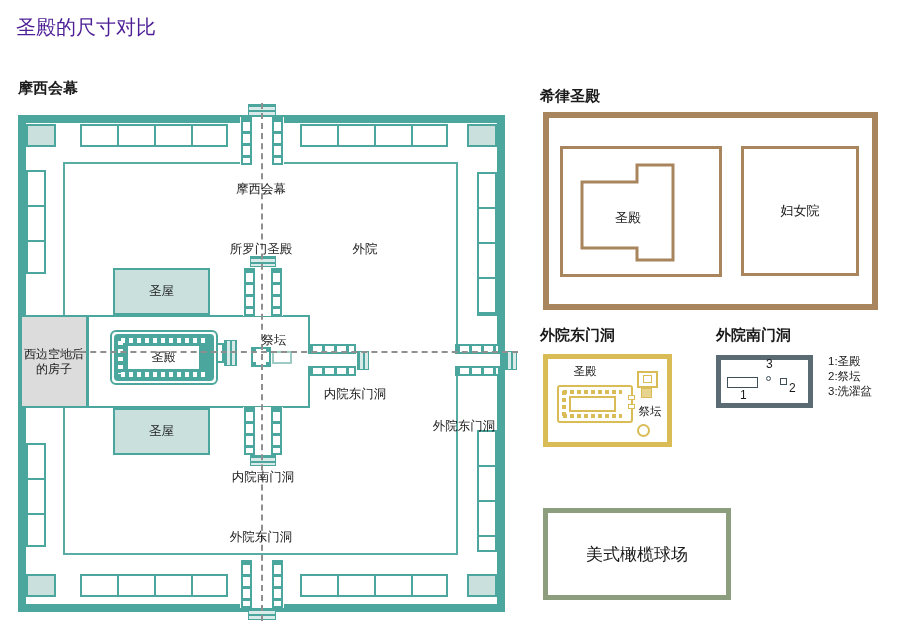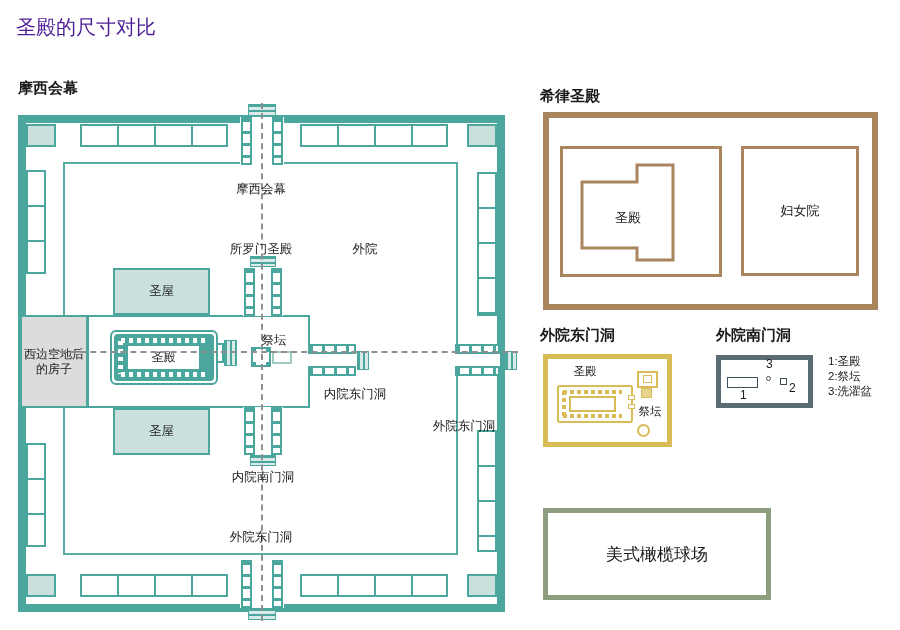--- a/index.html
+++ b/index.html
@@ -64,21 +64,21 @@
   .sol-altar-stem{position:absolute;left:641px;top:388px;width:11px;height:10px;background:#E7D48F;border:1px solid #D9BC55;box-sizing:border-box;}
   .sol-circle{position:absolute;left:637px;top:424px;width:13px;height:13px;border:2px solid #D9BC55;border-radius:50%;box-sizing:border-box;}
   
   .mos-outer{position:absolute;left:716px;top:355px;width:97px;height:53px;border:5px solid #5A6B74;box-sizing:border-box;background:#fff;}
   .mos-rect1{position:absolute;left:727px;top:377px;width:31px;height:11px;border:1.5px solid #3f4f58;box-sizing:border-box;}
   .mos-circle{position:absolute;left:766px;top:376px;width:5px;height:5px;border:1.5px solid #3f4f58;border-radius:50%;box-sizing:border-box;}
   .mos-square{position:absolute;left:780px;top:378px;width:7px;height:7px;border:1.5px solid #3f4f58;box-sizing:border-box;}
   .mos-num{position:absolute;font-size:12px;}
   .mos-legend{position:absolute;left:828px;top:354px;font-size:11.5px;line-height:15px;white-space:nowrap;}
   
-  .football{position:absolute;left:543px;top:508px;width:228px;height:92px;border:5px solid #8C9E7E;box-sizing:border-box;
+  .football{position:absolute;left:543px;top:508px;width:188px;height:92px;border:5px solid #8C9E7E;box-sizing:border-box;
             display:flex;align-items:center;justify-content:center;font-size:17px;}
 </style>
 </head>
 <body>
 
 <div class="page">
 
   <div class="main-title">圣殿的尺寸对比</div>
 
   <div class="sec-title" style="left:18px;top:79px;">摩西会幕</div>

